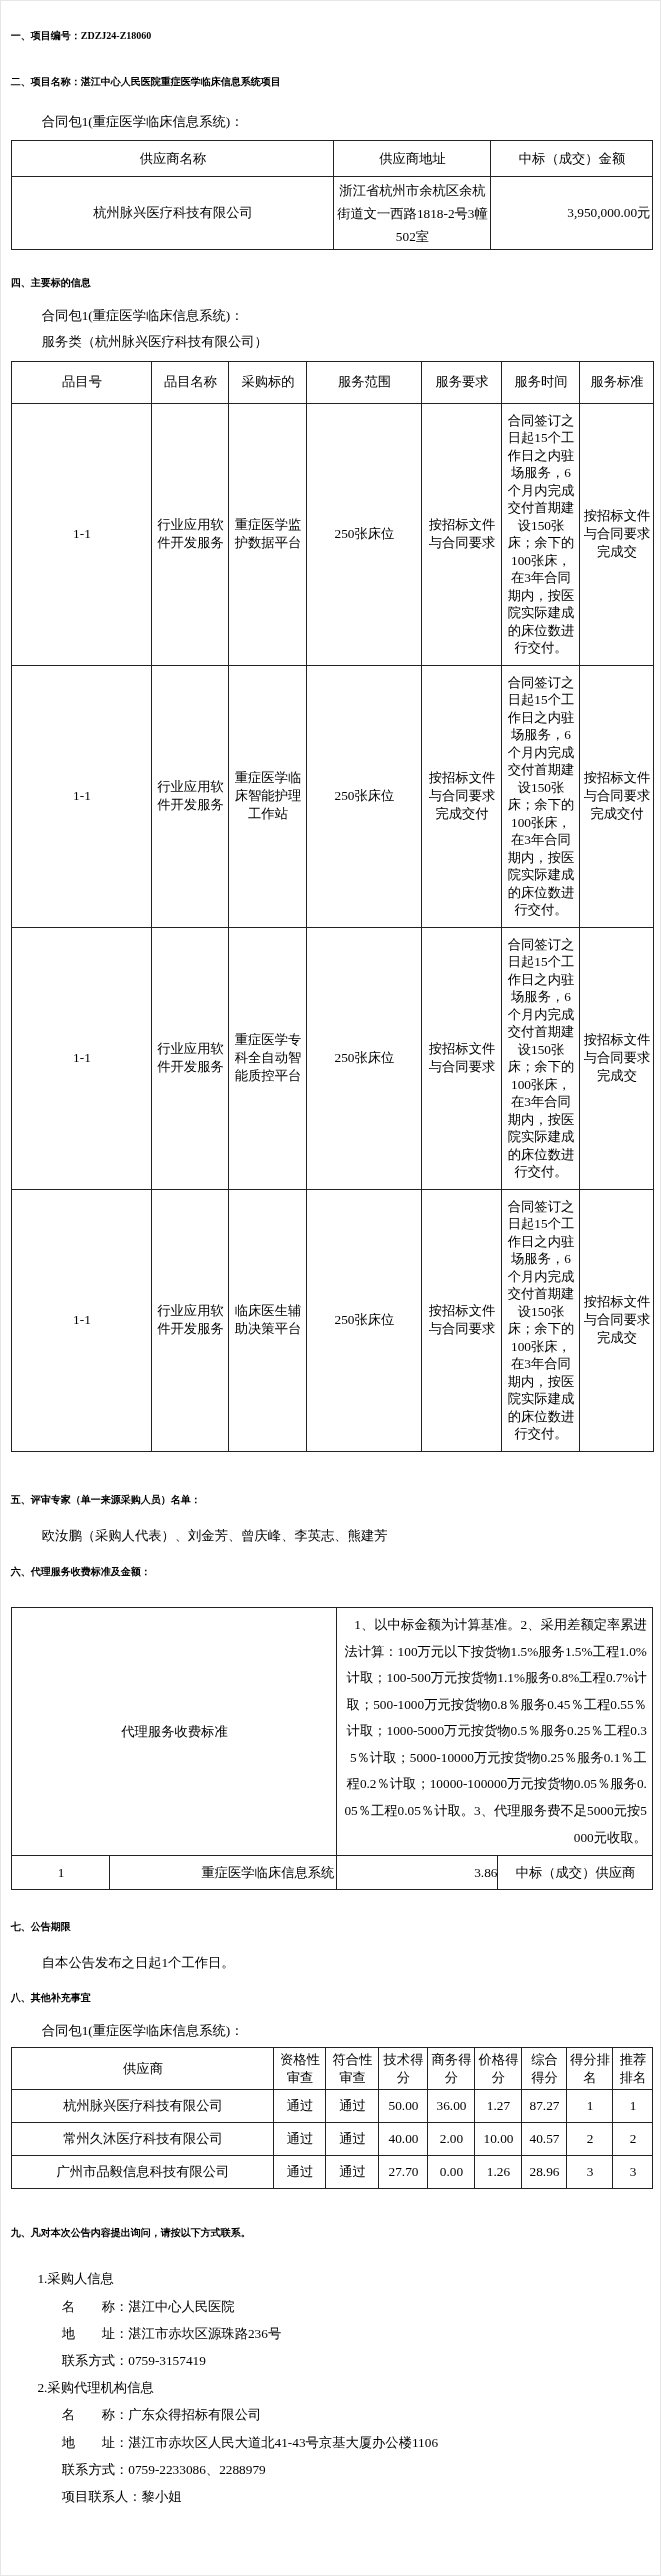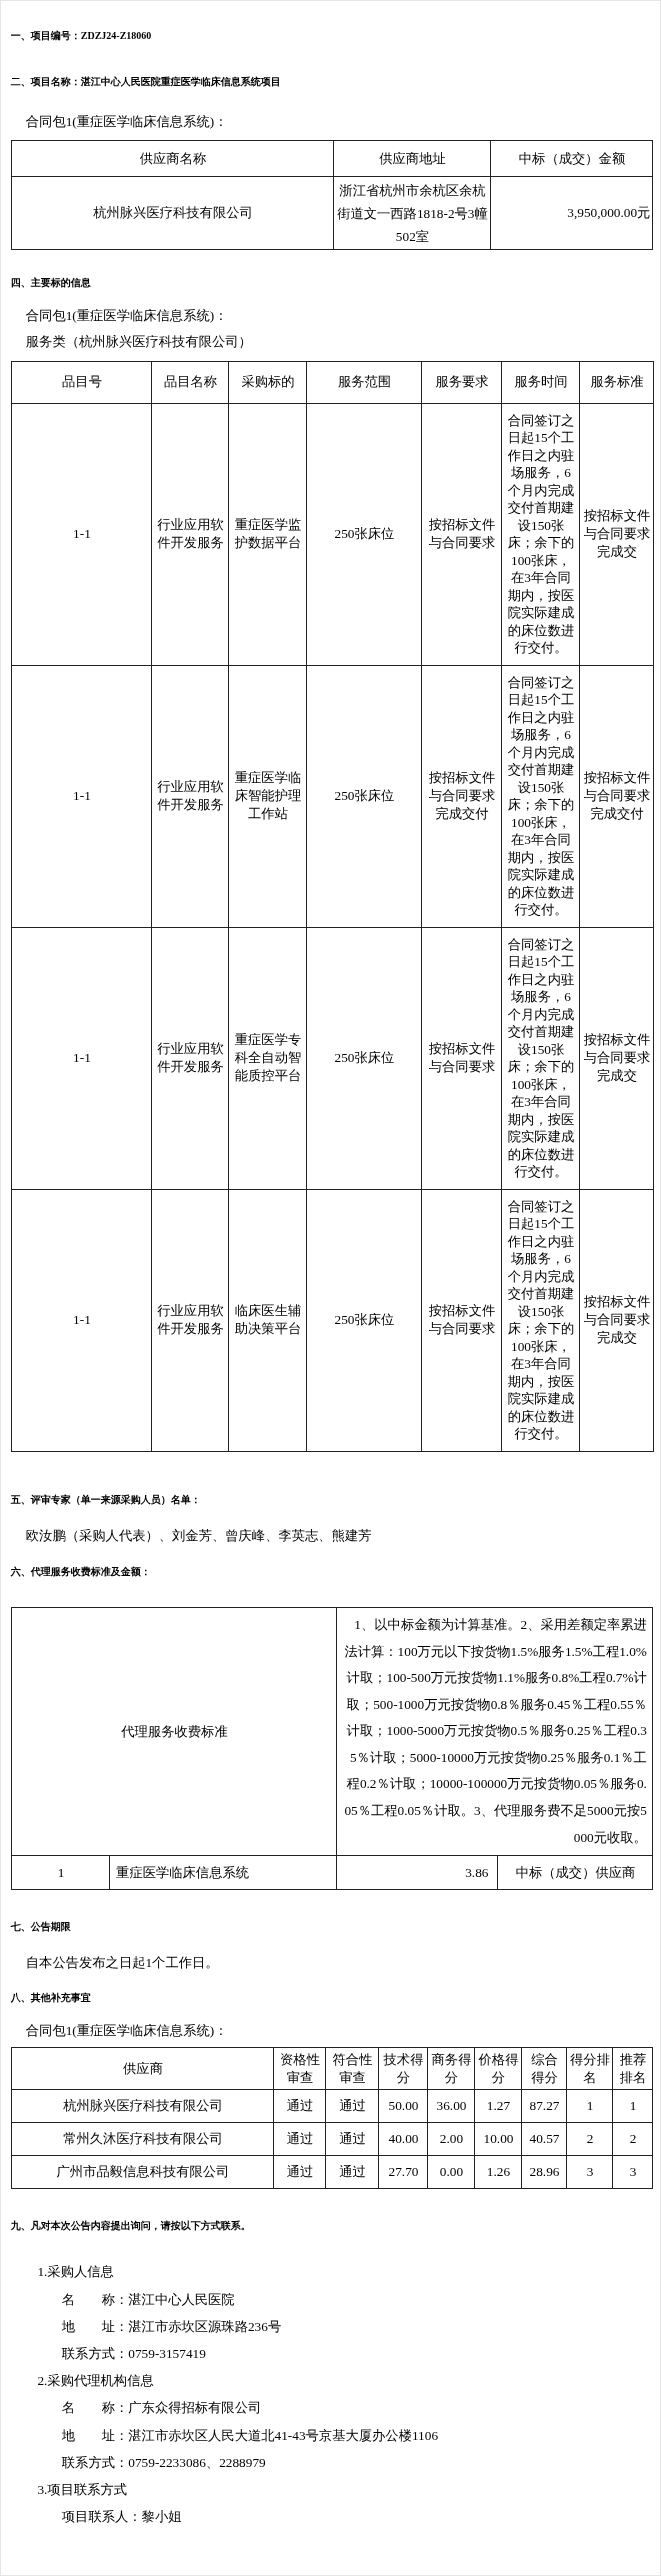--- a/index.html
+++ b/index.html
@@ -1,42 +1,42 @@
 <!DOCTYPE html>
 <html style="font-size:11.2px"><head>
 <meta charset="utf-8">
 <style>
   html,body{margin:0;padding:0;background:#fff;}
   body{font-family:"Liberation Serif","DejaVu Serif",serif;color:#000;}
   .page{width:661px;min-height:2576px;box-sizing:border-box;margin:0 auto;
         border:0.7px solid #e6e6e6;padding:18px 9.8px 28px 9.8px;background:#fff;}
   .sec{font-size:10px;font-weight:bold;line-height:17px;}
-  .para{font-size:13.3px;line-height:16px;margin-left:15px;}
+  .para{font-size:13.3px;line-height:16px;margin-left:31px;}
   .mt12{margin-top:8.4px}.mt14{margin-top:9.8px}.mt16{margin-top:11.2px}
   .mt22{margin-top:30px}.mt24{margin-top:17px}.mt26{margin-top:18px}
   .mt28{margin-top:19.6px}.mt34{margin-top:24px}.mt38{margin-top:26.6px}.mt40{margin-top:28px}
-  .mt42{margin-top:29px}.mt44{margin-top:28px}.mt48{margin-top:39px}
+  .mt42{margin-top:29px}.mt44{margin-top:35px}.mt48{margin-top:39px}
   table{border-collapse:collapse;table-layout:fixed;width:641px;margin-left:0.7px;
         border:1.4px solid #222;}
   th,td{border:0.7px solid #222;font-size:13.3px;font-weight:normal;text-align:center;
         vertical-align:middle;padding:1.4px 2.1px;word-break:break-all;line-height:18px;}
   th{font-weight:normal;}
   .result-t thead tr{height:36px}
   .result-t tbody tr{height:64px}
   .addr{line-height:23px}
   .amount{text-align:right;padding-right:2.1px}
   .main-t thead tr{height:42px}
   .main-t tbody tr{height:262px}
   .svc-time{line-height:17.5px;padding:1.4px 2.8px}
   .fee-t .std-row{height:215px}
   .fee-t .hdr-row{height:35px}
   .fee-t .data-row{height:34px}
   .fee-text{text-align:right;line-height:26.6px;padding:4.2px 5.6px;font-size:13.3px}
-  .fee-amount{text-align:right;padding-right:9px}
-  .pkg-name{text-align:left;padding-left:5.6px}
+  .fee-amount{text-align:right;padding-right:0}
+  .pkg-name{text-align:right;padding-left:5.6px}
   .score-t thead tr{height:42px}
   .score-t tbody tr{height:33px}
   .contact-title{font-size:13.3px;line-height:16px;margin-left:26.6px;}
   .contact-line{font-size:13.3px;line-height:16px;margin-left:51px;}
 </style>
 </head>
 <body>
 
 <div class="page">
 
@@ -250,19 +250,18 @@
   <div class="contact-line mt16">
     <span>名　　称：</span><span>广东众得招标有限公司</span>
   </div>
   <div class="contact-line mt16">
     <span>地　　址：</span><span>湛江市赤坎区人民大道北41-43号京基大厦办公楼1106</span>
   </div>
   <div class="contact-line mt16">
     <span>联系方式：</span><span>0759-2233086、2288979</span>
   </div>
 
-  <div class="contact-title mt16">3.项目联系方式</div>
   <div class="contact-line mt16">
     <span>项目联系人：</span><span>黎小姐</span>
   </div>
 
 </div>
 
 
 </body></html>

